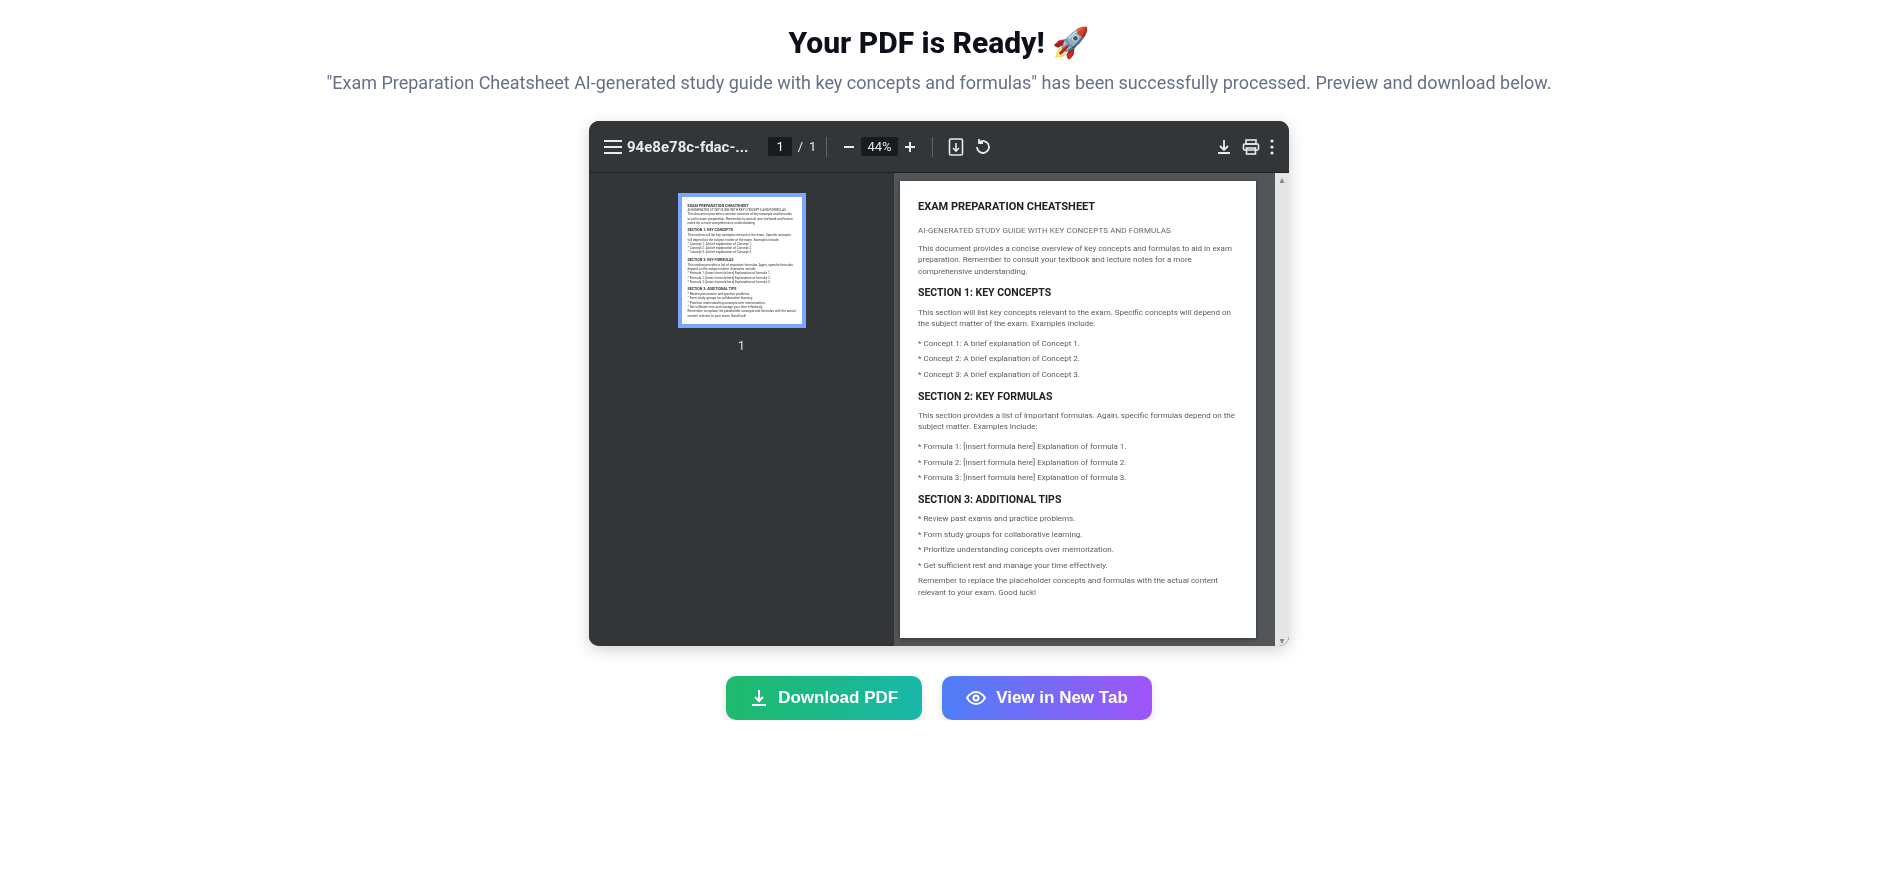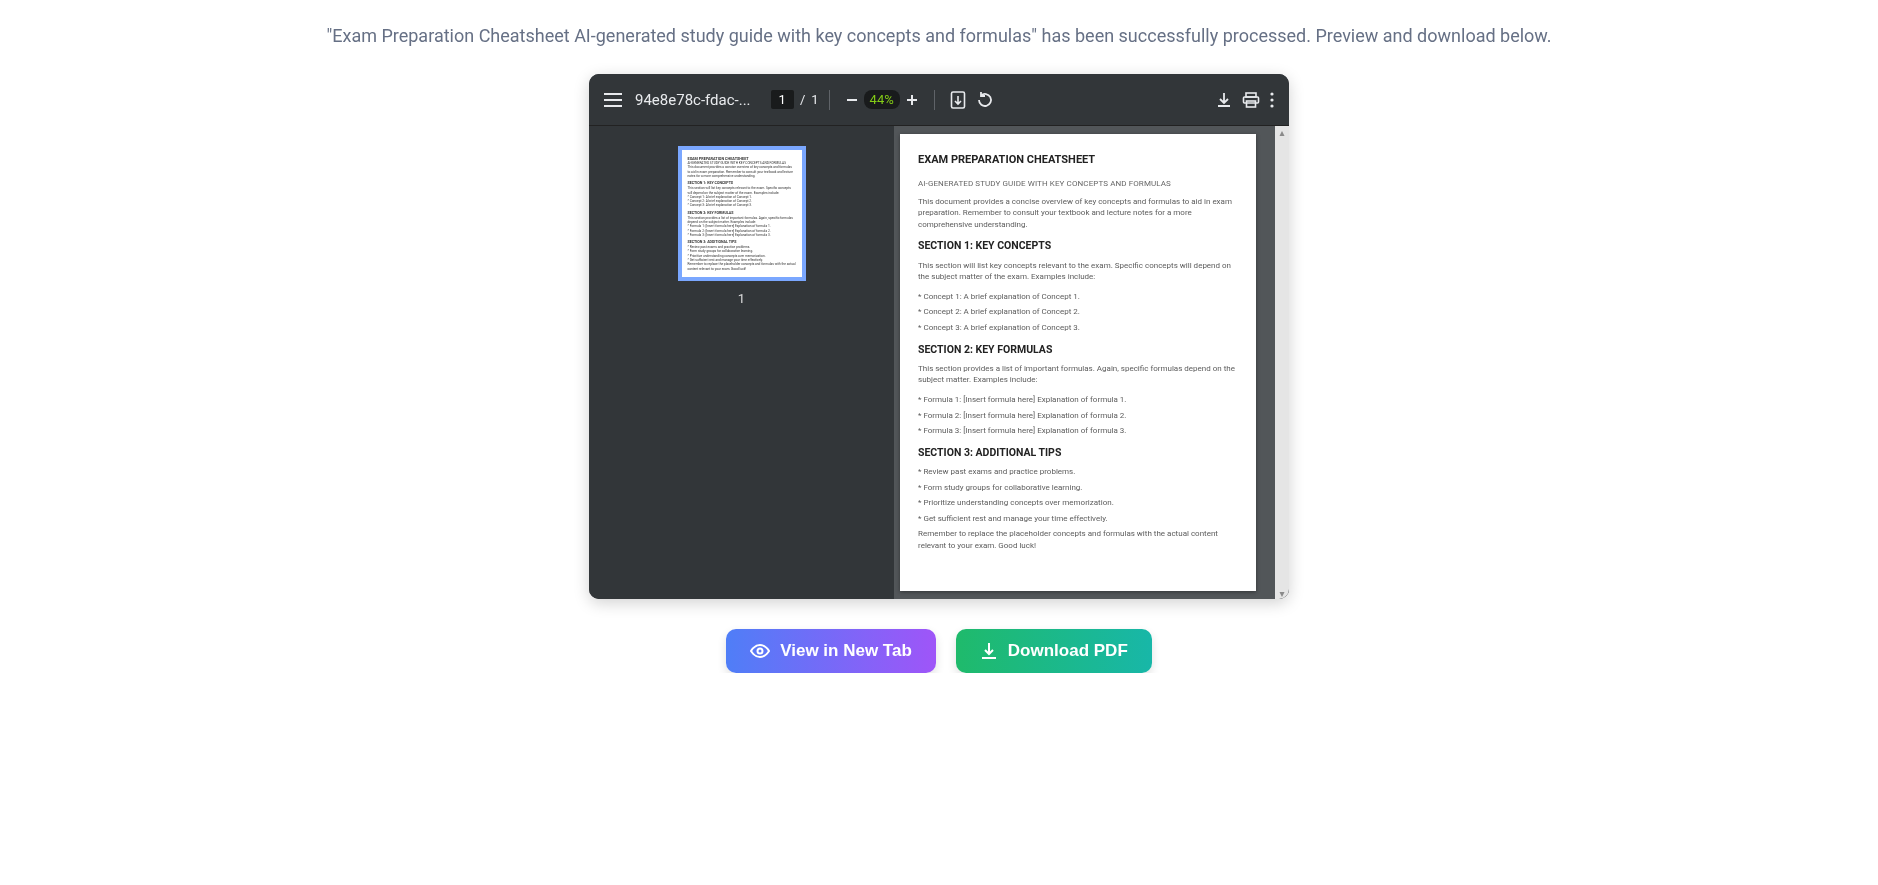--- a/index.html
+++ b/index.html
@@ -7,22 +7,22 @@
 .container { width: 100%; display: flex; flex-direction: column; align-items: center; padding-top: 25px; }
 .title { font-size: 30px; font-weight: 800; color: #0d1019; margin-bottom: 12px; }
 .subtitle { font-size: 18px; color: #667085; margin-bottom: 28px; text-align: center; }
 
 .pdf-viewer { width: 700px; height: 525px; background: #323639; border-radius: 10px; overflow: hidden; display: flex; flex-direction: column; box-shadow: 0 4px 16px rgba(0,0,0,.18); }
 .pdf-toolbar { background: #323639; height: 52px; display: flex; align-items: center; padding: 0 10px; color: #e8eaed; font-size: 13px; border-bottom: 1px solid #222; }
 .pdf-toolbar .spacer { flex: 1; }
 .pdf-toolbar .tb-item { display: flex; align-items: center; justify-content: center; margin: 0 5px; cursor: pointer; }
 .pdf-toolbar .tb-divider { width: 1px; height: 20px; background: #5f6368; margin: 0 10px; }
 .pdf-toolbar .pagebox { background: #191b1c; color:#fff; padding: 2px 8px; border-radius: 2px; font-size: 13px; text-align:center; }
-.pdf-toolbar .zoombox { background: #191b1c; color:#84cc16; padding: 2px 6px; border-radius: 8px; font-size: 13px; }
-.pdf-toolbar .filename { font-size: 15px; font-weight: 400; margin-left: 8px; max-width: 130px; overflow: hidden; text-overflow: ellipsis; white-space: nowrap; }
+.pdf-toolbar .zoombox { background: #191b1c; color:#e5e5e5; padding: 2px 6px; border-radius: 2px; font-size: 13px; }
+.pdf-toolbar .filename { font-size: 15px; font-weight: 700; max-width: 130px; overflow: hidden; text-overflow: ellipsis; white-space: nowrap; }
 
 .pdf-body { flex: 1; display: flex; overflow: hidden; position: relative; }
 .thumb-panel { width: 305px; background: #323639; display:flex; flex-direction: column; align-items: center; padding-top: 20px; }
 .thumb { width: 128px; background: #fff; padding: 6px; border: 4px solid #7aa7ff; font-size: 3.2px; color:#333; line-height:1.35; }
 .thumb .t-h1 { font-weight: 700; font-size: 3.8px; }
 .thumb .t-h2 { font-weight: 700; margin-top: 3px; font-size: 3.6px; }
 .thumb-num { color:#dcdcdc; font-size: 13px; margin-top: 10px; }
 
 .page-panel { flex: 1; background: #525659; display: flex; justify-content: flex-start; padding: 8px 0 8px 6px; overflow: hidden; position: relative; }
 .page { width: 356px; background: #fff; padding: 18px 18px; font-size: 8px; color: #4e4e4e; line-height: 1.45; box-shadow: 0 1px 4px rgba(0,0,0,.4); overflow: hidden; }
@@ -42,20 +42,21 @@
 .btn-view { background: linear-gradient(90deg,#4f7ef7,#9f55f8); }
 .btn-download { background: linear-gradient(90deg,#1fba6b,#18b7a8); }
 .btn-another { background: linear-gradient(90deg,#f34373,#ec4c9e); }
 .icon { display: inline-flex; }
 svg { display: block; }
 </style>
 </head>
 <body>
 
 <div class="container">
+  <h1 class="title">Your PDF is Ready! 🚀</h1>
   <p class="subtitle">"Exam Preparation Cheatsheet AI-generated study guide with key concepts and formulas" has been successfully processed. Preview and download below.</p>
 
   <div class="pdf-viewer">
     <div class="pdf-toolbar">
       <span class="tb-item icon">
         <svg width="18" height="14" viewBox="0 0 18 14" fill="none">
             <path d="M0 1h18M0 7h18M0 13h18" stroke="#e8eaed" stroke-width="2"></path>
           </svg>
       </span>
       <span class="filename">94e8e78c-fdac-...</span>
@@ -160,31 +161,31 @@
         </div>
         <div class="scrollbar-track">
           <div class="scrollbar-arrow up">▴</div>
           <div class="scrollbar-arrow down">▾</div>
         </div>
       </div>
     </div>
   </div>
 
   <div class="actions">
+    <button class="btn btn-download">
+      <span class="icon">
+        <svg width="18" height="18" viewBox="0 0 18 18" fill="none">
+            <path d="M9 1v10M5 8l4 4 4-4M2 16h14" stroke="#fff" stroke-width="2"></path>
+          </svg>
+      </span>
+      <span>Download PDF</span>
+    </button>
     <button class="btn btn-view">
       <span class="icon">
         <svg width="20" height="16" viewBox="0 0 20 14" fill="none">
             <path d="M1 7s3.5-6 9-6 9 6 9 6-3.5 6-9 6-9-6-9-6z" stroke="#fff" stroke-width="2"></path>
             <circle cx="10" cy="7" r="2.5" stroke="#fff" stroke-width="2"></circle>
           </svg>
       </span>
       <span>View in New Tab</span>
     </button>
-    <button class="btn btn-download">
-      <span class="icon">
-        <svg width="18" height="18" viewBox="0 0 18 18" fill="none">
-            <path d="M9 1v10M5 8l4 4 4-4M2 16h14" stroke="#fff" stroke-width="2"></path>
-          </svg>
-      </span>
-      <span>Download PDF</span>
-    </button>
   </div>
 </div>
 
 </body></html>

